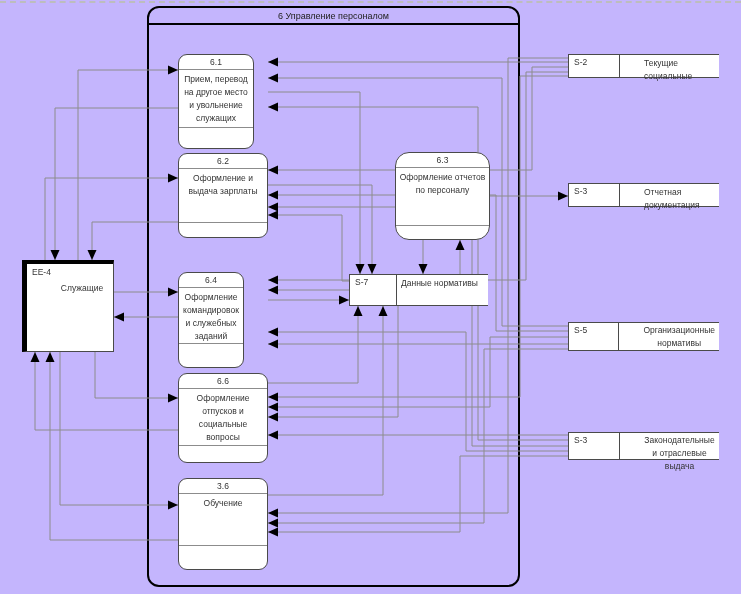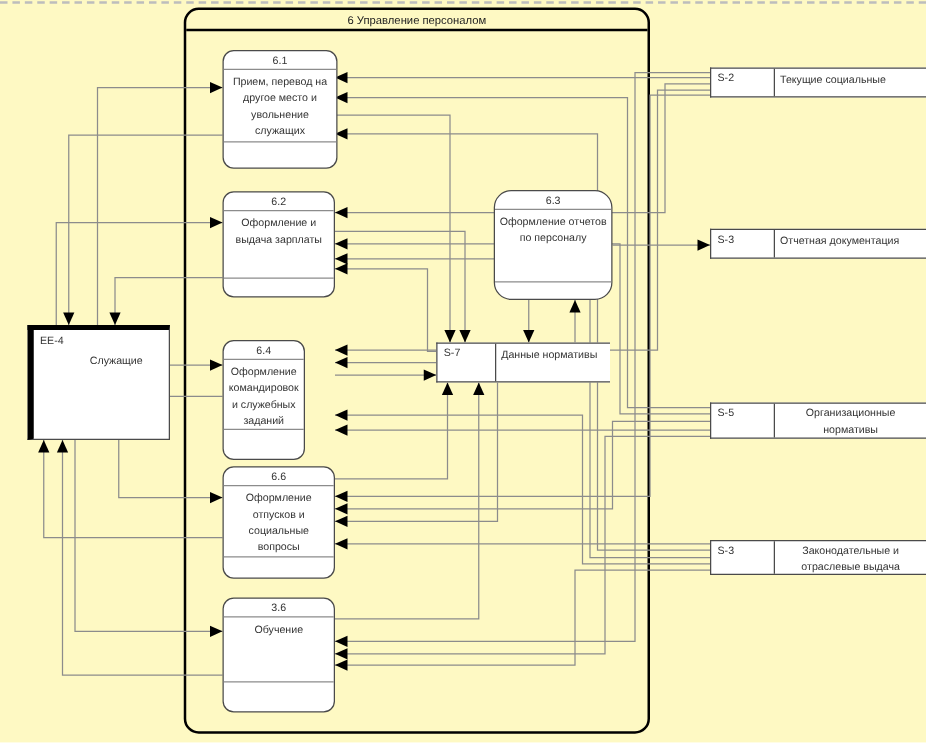--- a/index.html
+++ b/index.html
@@ -1,18 +1,18 @@
 <!DOCTYPE html>
 <html><head>
 <meta charset="utf-8">
 <style>
   * { box-sizing: border-box; margin: 0; padding: 0; }
   html, body { width: 741px; height: 594px; background: #ffffff; overflow: hidden; }
   body { font-family: "Liberation Sans", sans-serif; color: #333; }
-  #canvas { position: relative; width: 741px; height: 594px; background: #fef9c3; }
+  #canvas { position: relative; width: 741px; height: 594px; background: #c4b5fd; }
 
   .dashed-top { position: absolute; left: 0; top: 1px; width: 741px; height: 0;
                 border-top: 2px dashed #bdbdbd; }
 
   
   .boundary { position: absolute; left: 147px; top: 6px; width: 373px; height: 581px;
               border: 2px solid #000; border-radius: 12px; background: transparent; }
   .boundary-title { height: 17px; border-bottom: 2px solid #000; text-align: center;
                     font-size: 9px; line-height: 16px; color: #222; }
 
@@ -21,44 +21,44 @@
 
   
   .pbox { position: absolute; border: 1px solid #4a4a4a; border-radius: 9px;
           background: #fff; display: flex; flex-direction: column;
           font-size: 8.5px; color: #333; }
   .pnum { height: 15px; border-bottom: 1px solid #8c8c8c; display: flex;
           align-items: center; justify-content: center; }
   .pbody { flex: 1; display: flex; align-items: flex-start; justify-content: center;
            text-align: center; line-height: 13px; padding: 3px 3px 0; }
   .pfoot { border-top: 1px solid #8c8c8c; }
-  .p61 { left: 178px; top: 40px;  width: 92px; height: 95px; }
+  .p61 { left: 178px; top: 54px;  width: 76px; height: 95px; }
   .p62 { left: 178px; top: 153px; width: 90px; height: 85px; }
   .p63 { left: 395px; top: 152px; width: 95px; height: 88px; border-radius: 14px; }
   .p64 { left: 178px; top: 262px; width: 66px; height: 96px; margin-top: 10px; }
   .p66 { left: 178px; top: 373px; width: 90px; height: 90px; }
   .p67 { left: 178px; top: 478px; width: 90px; height: 92px; }
   .p61 .pfoot { height: 21px; } .p62 .pfoot { height: 15px; } .p63 .pfoot { height: 14px; }
   .p64 .pfoot { height: 25px; } .p66 .pfoot { height: 17px; } .p67 .pfoot { height: 24px; }
 
   
-  .ee4 { position: absolute; left: 22px; top: 260px; width: 114px; height: 92px;
+  .ee4 { position: absolute; left: 22px; top: 260px; width: 92px; height: 92px;
          border: 1px solid #4a4a4a; border-left: 5px solid #000; border-top: 4px solid #000;
          background: #fff; font-size: 8.5px; }
   .ee4-id { padding: 3px 0 0 5px; }
   .ee4-name { text-align: center; margin-top: 6px; padding-left: 24px; }
 
   
   .store { position: absolute; display: flex; border: 1px solid #4a4a4a; border-right: none;
            background: #fff; font-size: 8.5px; }
   .store-id { border-right: 1px solid #4a4a4a; padding: 2px 0 0 5px; }
   .store-name { flex: 1; padding: 2px 4px 0; line-height: 13px; }
   .s7 { left: 349px; top: 274px; width: 139px; height: 32px; }
   .s7 .store-id { width: 47px; }
-  .rstore { left: 568px; width: 173px; }
+  .rstore { left: 568px; width: 151px; gap: 20px; }
   .rstore .store-id { width: 51px; }
   .s2 { top: 54px;  height: 24px; }
   .s3 { top: 183px; height: 24px; }
   .s5 { top: 322px; height: 29px; }
   .s6 { top: 432px; height: 28px; }
   .s5 .store-name, .s6 .store-name { text-align: center; padding-top: 1px; }
 </style>
 </head>
 <body>
 

